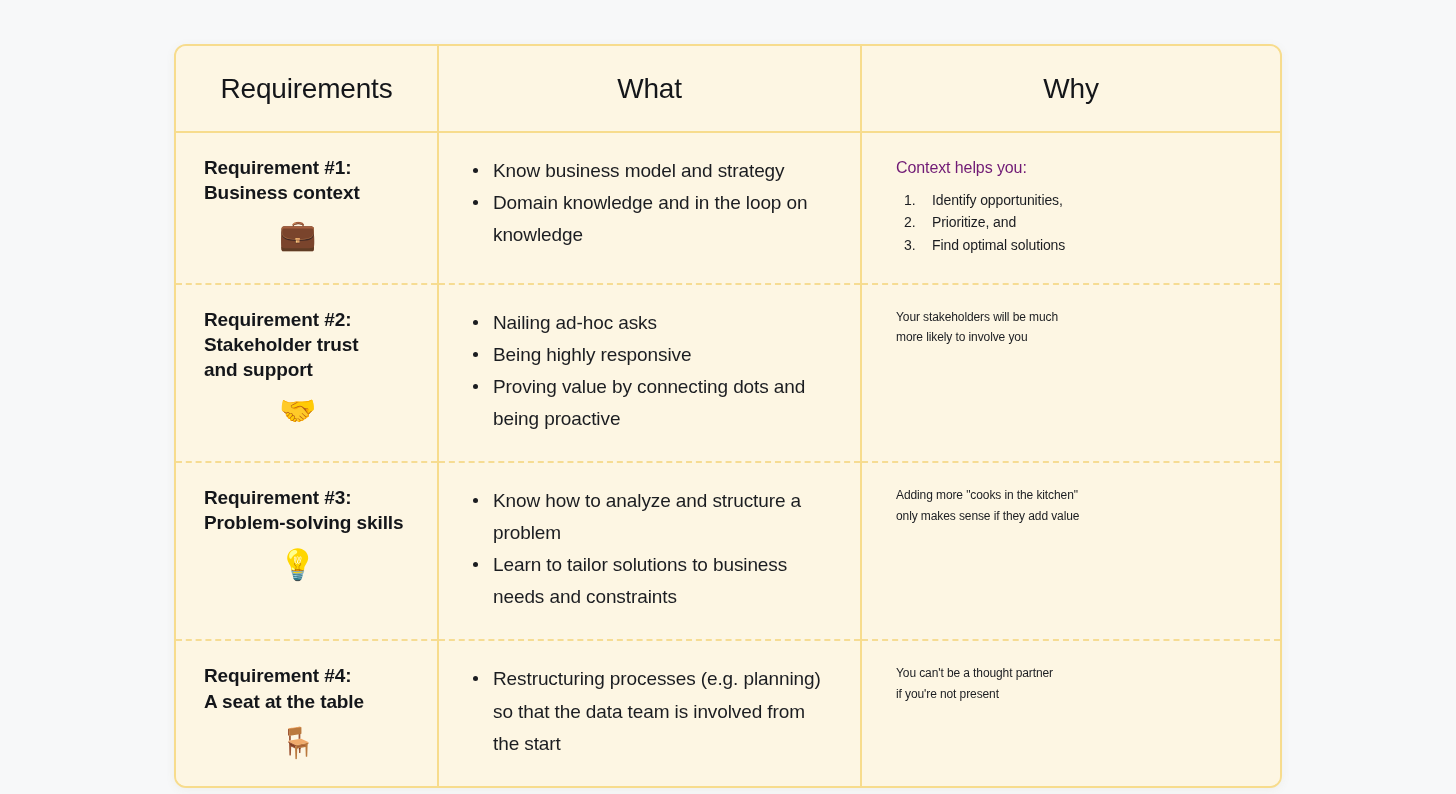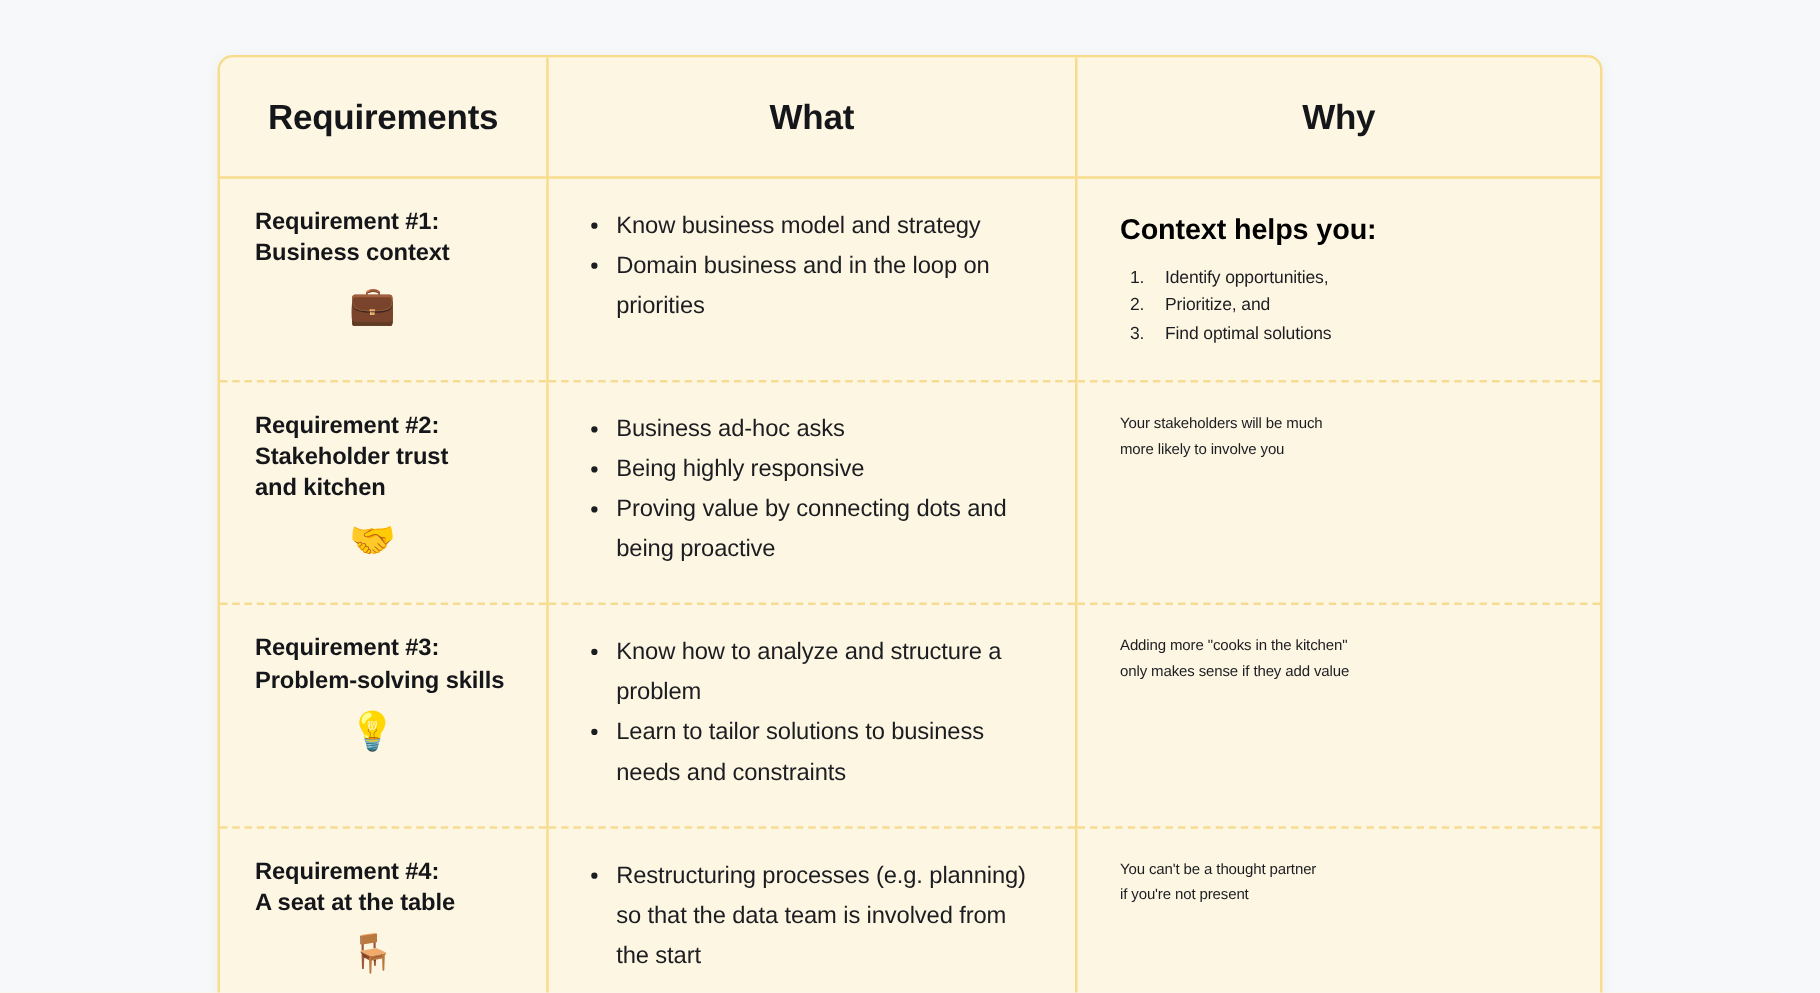--- a/index.html
+++ b/index.html
@@ -36,25 +36,25 @@
     table-layout: fixed;
   }
 
   col.c-req  { width: 262px; }
   col.c-what { width: 423px; }
   col.c-why  { width: 419px; }
 
   
   thead th {
     background: #fdf6e3;
-    height: 96px;
+    height: 86px;
     vertical-align: middle;
     text-align: center;
     font-size: 28px;
-    font-weight: 700;
+    font-weight: 400;
     letter-spacing: -0.2px;
     color: #14161a;
     border-bottom: 2px solid #f7dc8d;
     border-right: 2px solid #f7dc8d;
     padding: 0 10px;
   }
   thead th:last-child { border-right: none; }
 
   
   tbody td {
@@ -109,26 +109,25 @@
     top: 13px;
     width: 5px;
     height: 5px;
     border-radius: 50%;
     background: #1b1d21;
   }
 
   
   td.why-cell { padding-left: 34px; padding-right: 20px; }
   .why-lead {
-    font-size: 23px;
+    font-size: 16px;
     line-height: 1.6;
-    color: #000000;
+    color: #701a75;
     letter-spacing: -0.1px;
     margin-bottom: 8px;
-    font-weight: bold;
   }
   .why-text {
     font-size: 12px;
     line-height: 1.73;
     color: #1b1d21;
     letter-spacing: -0.1px;
     white-space: pre-line;
   }
   ol.why-list {
     list-style: none;
@@ -172,43 +171,43 @@
 
       <tr>
         <td class="req-cell">
           <div class="req-title">Requirement #1:
 Business context</div>
           <div class="req-emoji">💼</div>
         </td>
         <td class="what-cell">
           <ul class="what-list">
             <li>Know business model and strategy</li>
-            <li>Domain business and in the loop on priorities</li>
+            <li>Domain knowledge and in the loop on knowledge</li>
           </ul>
         </td>
         <td class="why-cell">
           <div class="why-lead">Context helps you:</div>
           <ol class="why-list">
             <li>Identify opportunities,</li>
             <li>Prioritize, and</li>
             <li>Find optimal solutions</li>
           </ol>
         </td>
       </tr>
 
       <tr>
         <td class="req-cell">
           <div class="req-title">Requirement #2:
 Stakeholder trust
-and kitchen</div>
+and support</div>
           <div class="req-emoji">🤝</div>
         </td>
         <td class="what-cell">
           <ul class="what-list">
-            <li>Business ad-hoc asks</li>
+            <li>Nailing ad-hoc asks</li>
             <li>Being highly responsive</li>
             <li>Proving value by connecting dots and being proactive</li>
           </ul>
         </td>
         <td class="why-cell">
           <div class="why-text">Your stakeholders will be much
 more likely to involve you</div>
         </td>
       </tr>
 

